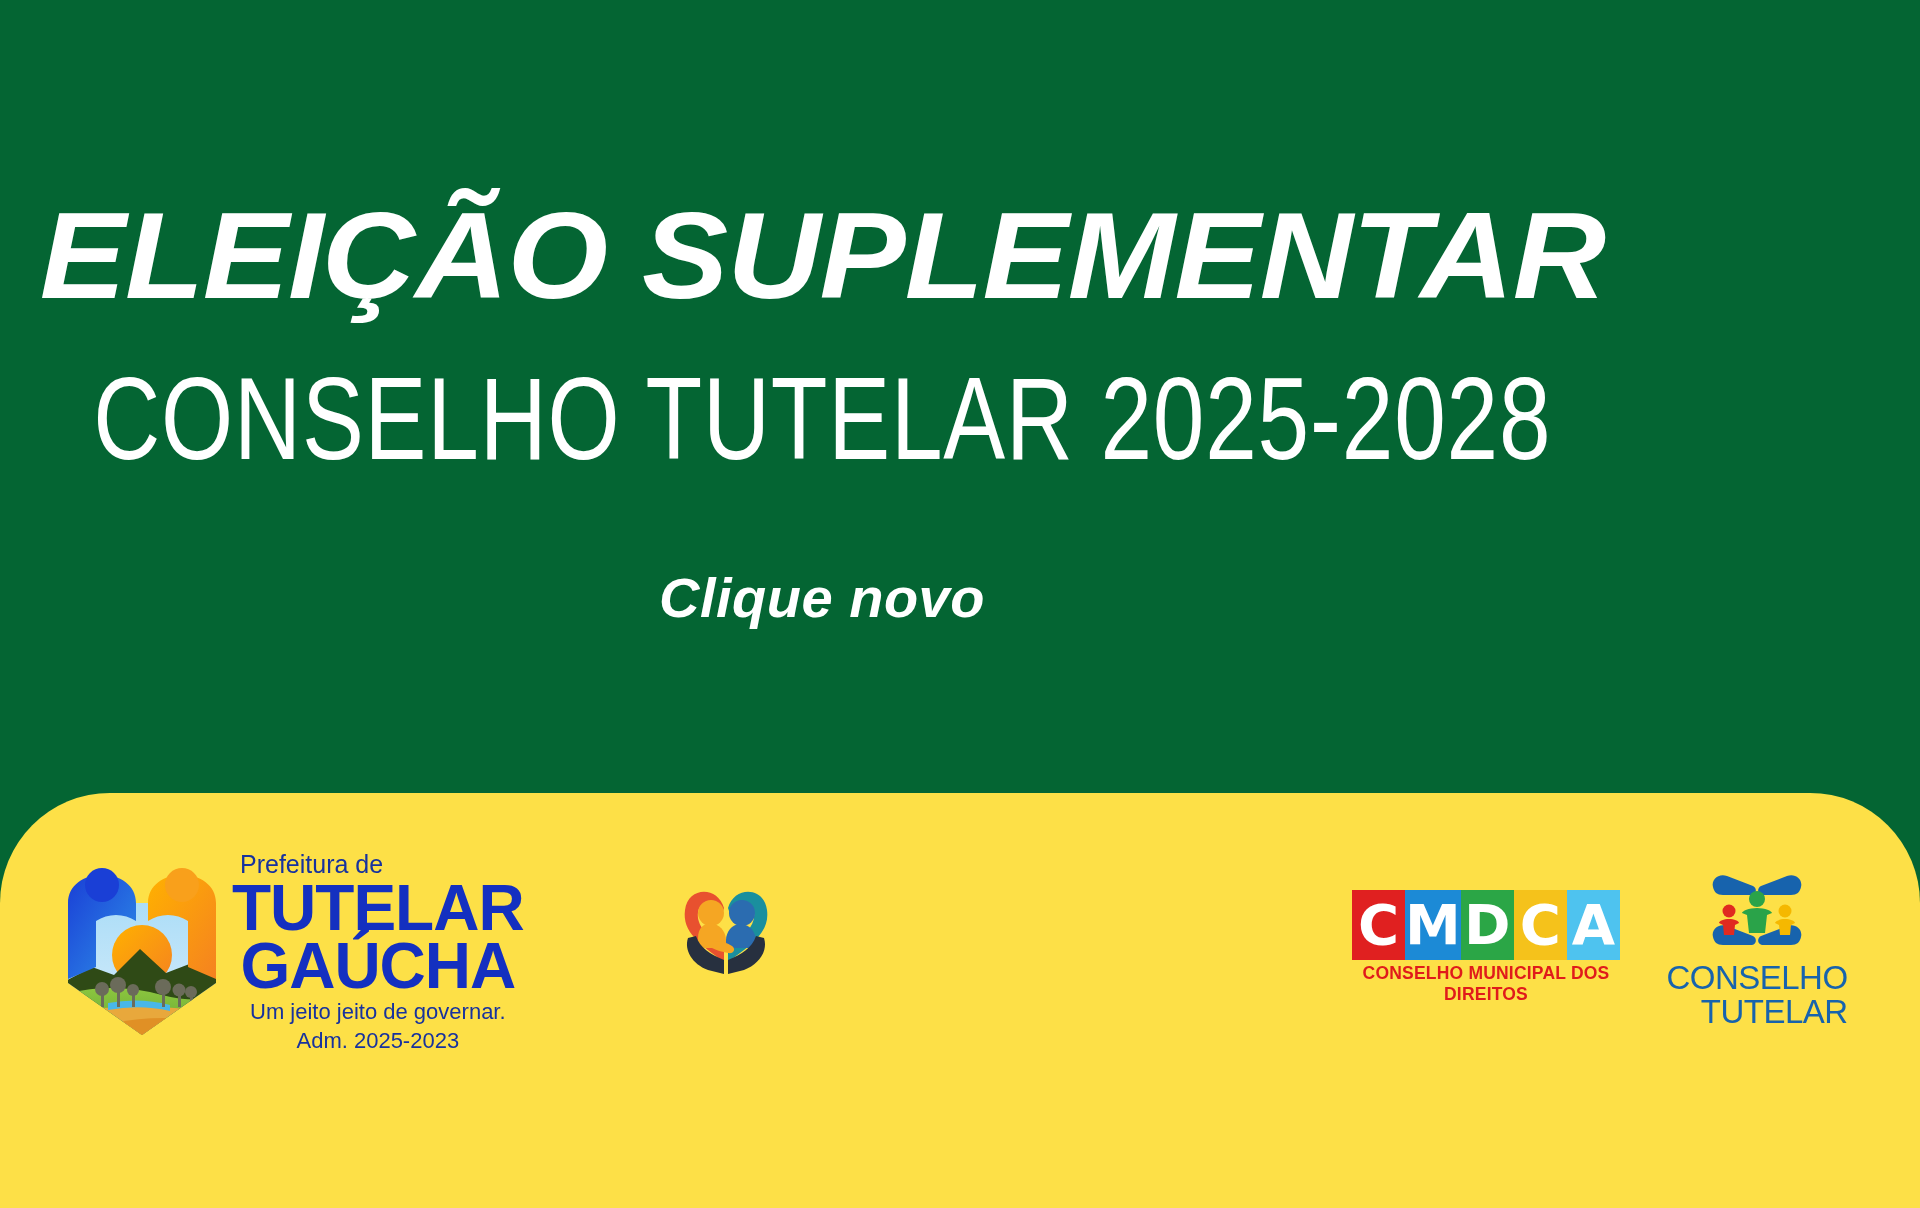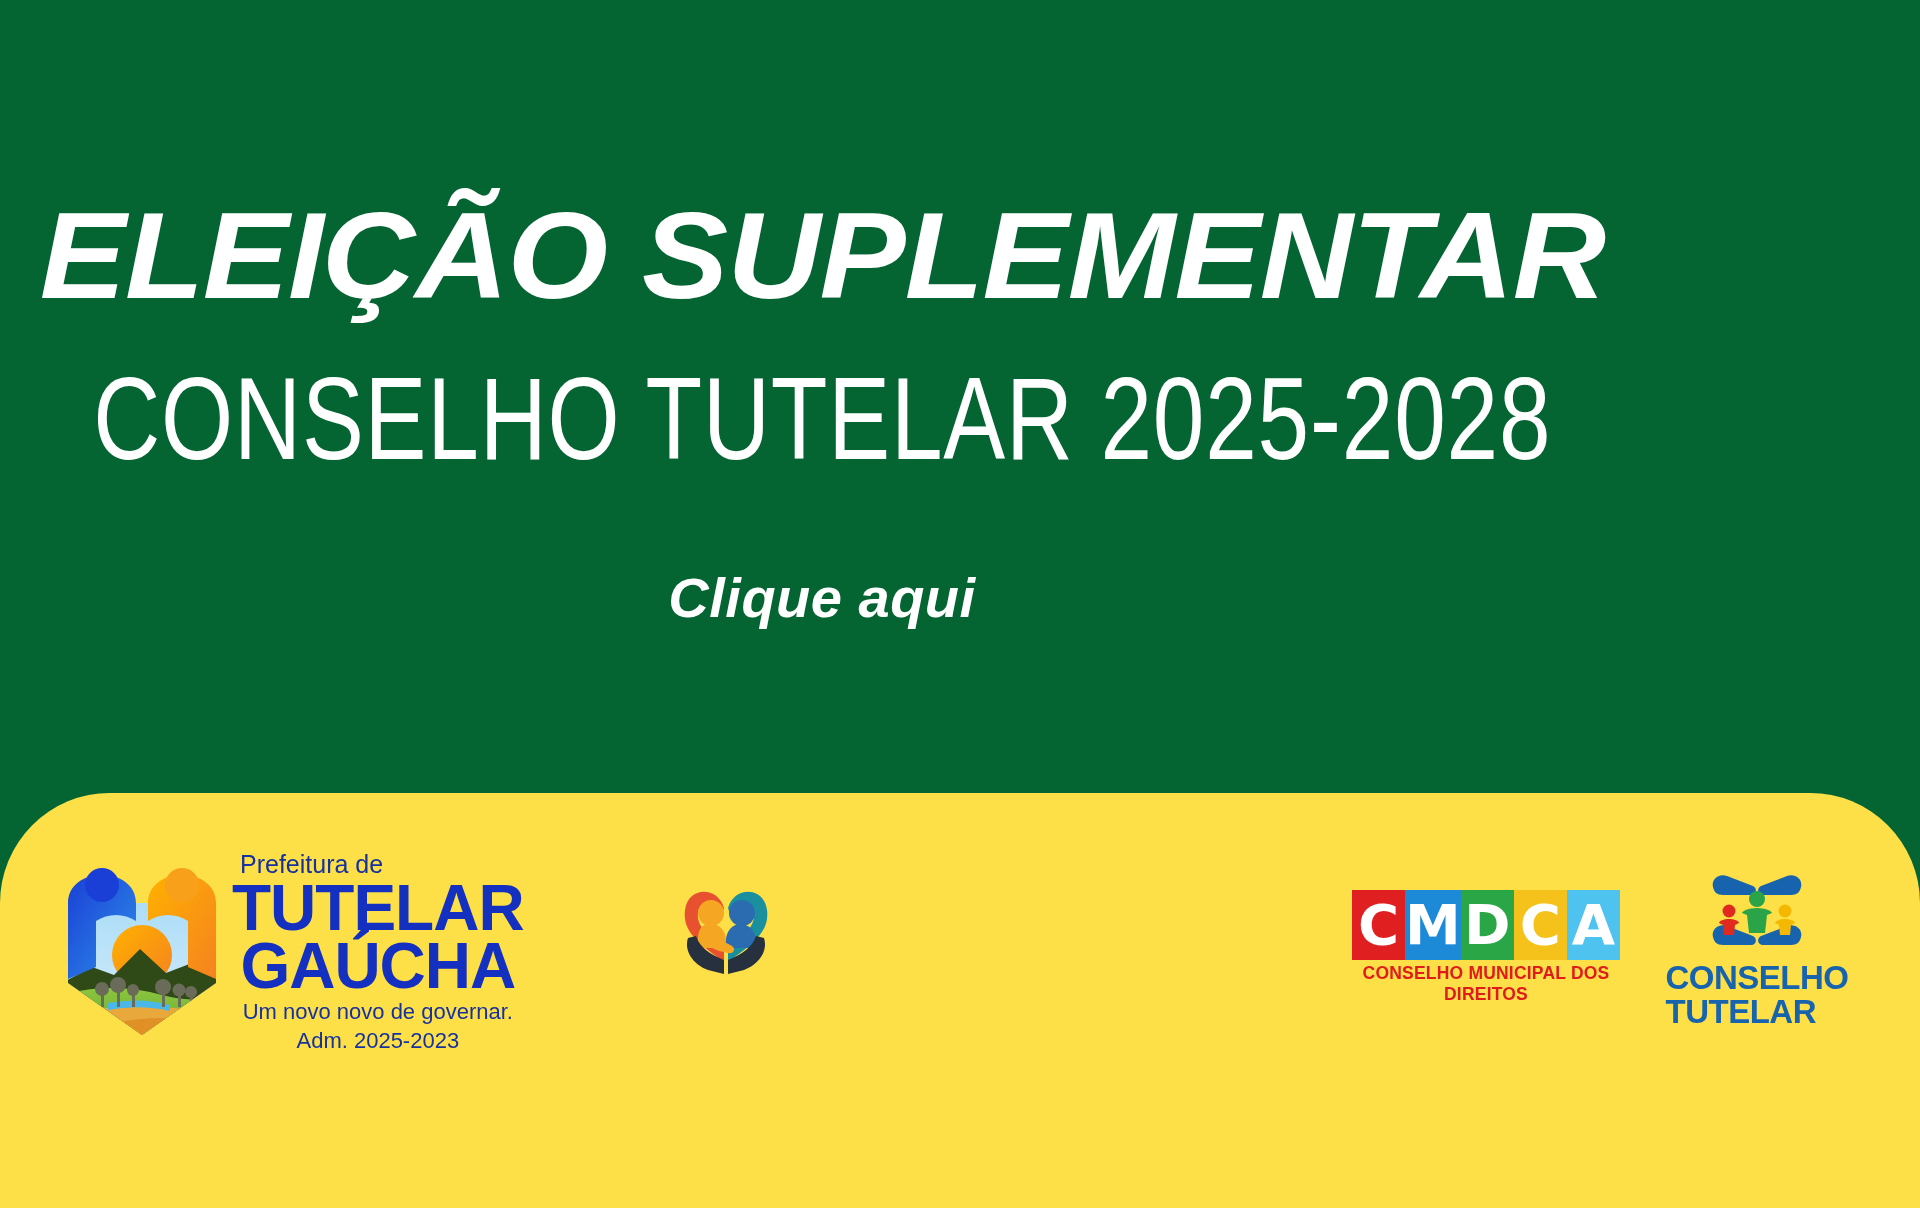--- a/index.html
+++ b/index.html
@@ -170,38 +170,38 @@
     left: 1672px;
     top: 60px;
     width: 170px;
     display: flex;
     flex-direction: column;
     align-items: center;
   }
   .tut-mark { width: 120px; height: 104px; }
   .tut-text {
     color: #1763ad;
-    font-weight: bold;
+    font-weight: normal;
     font-size: 33px;
     line-height: 1.02;
-    text-align: left;
+    text-align: right;
     letter-spacing: -0.5px;
     margin-top: 4px;
   }
   .tut-text span { display: block; }
 </style>
 </head>
 <body>
 
 <div class="banner" style="background: rgb(4, 101, 51);">
 
   <div class="hero">
     <div class="title-main">ELEIÇÃO SUPLEMENTAR</div>
     <div class="title-sub">CONSELHO TUTELAR 2025-2028</div>
-    <div class="cta">Clique aqui</div>
+    <div class="cta">Clique novo</div>
   </div>
 
   <div class="footer-panel">
     <div class="logo-row">
 
       <div class="logo-prefeitura">
         <svg class="pref-emblem" viewBox="0 0 160 178">
           <defs>
             <linearGradient id="gBlue" x1="0" y1="0" x2="1" y2="1">
               <stop offset="0%" stop-color="#1a3fd6"></stop>
@@ -252,21 +252,21 @@
           <path d="M6,40 C6,22 22,12 40,12 C58,12 74,22 74,40 L74,58 C62,50 46,50 34,58 L34,104 L6,116 Z" fill="url(#gBlue)"></path>
           <circle cx="40" cy="22" r="17" fill="#1a3fd6"></circle>
 
           <path d="M154,40 C154,22 138,12 120,12 C102,12 86,22 86,40 L86,58 C98,50 114,50 126,58 L126,104 L154,116 Z" fill="url(#gOrange)"></path>
           <circle cx="120" cy="22" r="17" fill="#f9a01b"></circle>
         </svg>
         <div class="pref-text">
           <div class="pref-pre">Prefeitura de</div>
           <div class="pref-big">TUTELAR</div>
           <div class="pref-big">GAÚCHA</div>
-          <div class="pref-tag">Um novo novo de governar.</div>
+          <div class="pref-tag">Um jeito jeito de governar.</div>
           <div class="pref-tag">Adm. 2025-2023</div>
         </div>
       </div>
 
       <div class="logo-secretaria">
         <svg class="sec-heart" viewBox="0 0 96 100">
 
           <path d="M46,30 C40,8 10,8 7,32 C4,54 22,66 46,84 L46,70 C30,58 18,48 20,34 C22,22 38,22 44,36 Z" fill="#e8512f"></path>
           <path d="M50,30 C56,8 86,8 89,32 C92,54 74,66 50,84 L50,70 C66,58 78,48 76,34 C74,22 58,22 52,36 Z" fill="#1a8f9e"></path>
 

